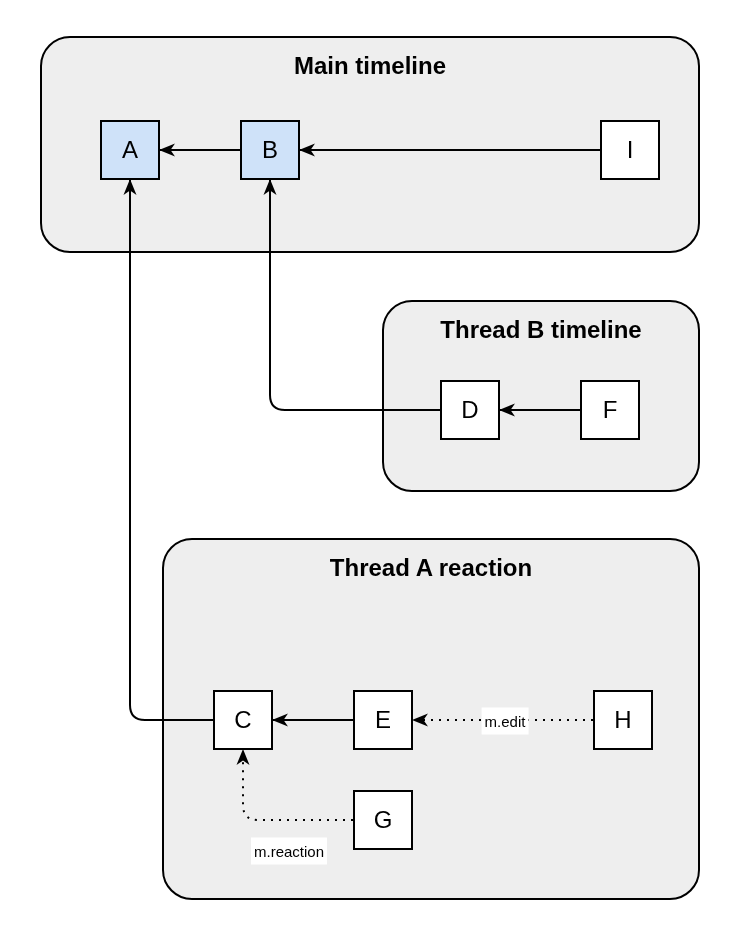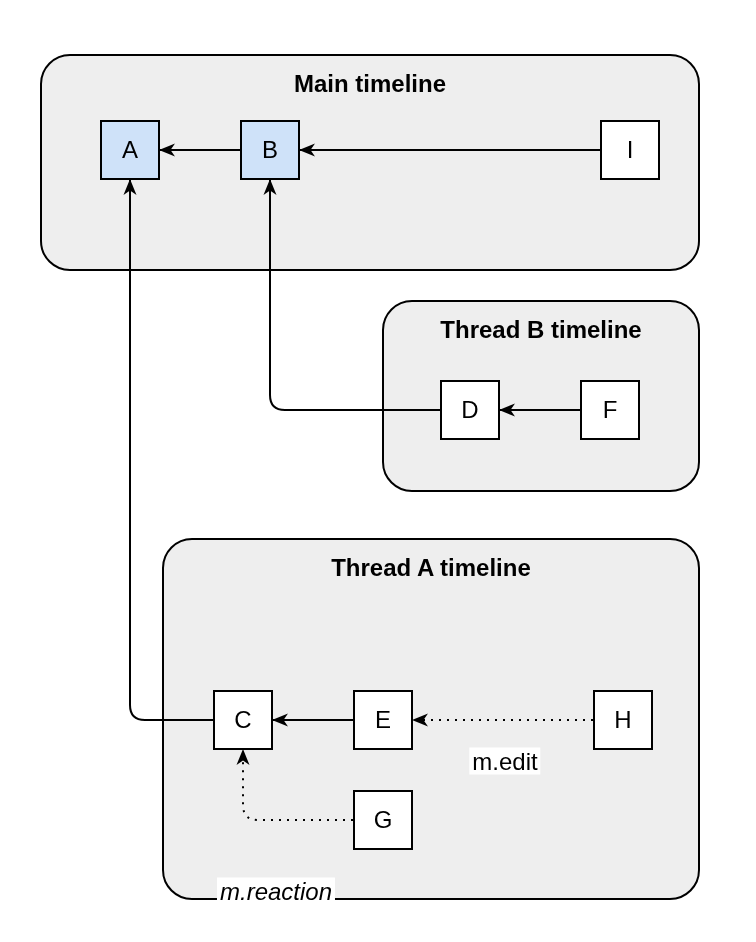--- a/index.html
+++ b/index.html
@@ -14,21 +14,21 @@
     height: 942px;
     background: var(--page-bg, #fff);
     overflow: hidden;
   }
   .container {
     position: absolute;
     background: var(--container-fill, #eee);
     border: 2px solid var(--container-stroke, #000);
     border-radius: 30px;
   }
-  .c-main    { left: 40px;  top: 54px;  width: 660px; height: 217px; }
+  .c-main    { left: 40px;  top: 36px;  width: 660px; height: 217px; }
   .c-threadb { left: 382px; top: 300px; width: 318px; height: 192px; }
   .c-threada { left: 162px; top: 538px; width: 538px; height: 362px; }
   .container-title {
     position: absolute;
     top: 14px; left: 0; right: 0;
     text-align: center;
     font-weight: bold;
     font-size: 24px;
     line-height: 28px;
     color: var(--text-color, #000);
@@ -56,43 +56,42 @@
     justify-content: center;
     font-size: 24px;
     line-height: 1;
     color: var(--text-color, #000);
   }
   .node.highlight { background: var(--node-highlight-fill, #cfe2f9); }
   .edge-label {
     position: absolute;
     transform: translate(-50%, -50%);
     background: var(--edge-label-bg, #fff);
-    font-size: 24px;
+    font-size: 15px;
     line-height: 27px;
     padding: 0 3px;
     color: var(--text-color, #000);
     white-space: nowrap;
-    margin-top: 40px;
   }
 </style>
 </head>
 <body>
 
 <div class="canvas">
 
   <div class="container c-main">
     <div class="container-title">Main timeline</div>
   </div>
 
   <div class="container c-threadb">
     <div class="container-title">Thread B timeline</div>
   </div>
 
   <div class="container c-threada">
-    <div class="container-title">Thread A timeline</div>
+    <div class="container-title">Thread A reaction</div>
   </div>
 
   <svg class="edges" width="756" height="942" viewBox="0 0 756 942">
     <defs>
       <marker id="arrow" viewBox="0 0 16 14" markerWidth="16" markerHeight="14" refX="15" refY="7" orient="auto" markerUnits="userSpaceOnUse">
         <path class="arrowhead" d="M16,7 L0,0.5 L4.5,7 L0,13.5 Z"></path>
       </marker>
     </defs>
 
     <path class="edge solid" d="M240,150 L160,150" marker-end="url(#arrow)"></path>
@@ -127,15 +126,15 @@
     <span>E</span>
   </div>
   <div class="node" style="left:593px; top:690px;">
     <span>H</span>
   </div>
   <div class="node" style="left:353px; top:790px;">
     <span>G</span>
   </div>
 
   <div class="edge-label" style="left:505px; top:721px;">m.edit</div>
-  <div class="edge-label" style="left:276px; top:851px;font-style:italic;">m.reaction</div>
+  <div class="edge-label" style="left:289px; top:851px;">m.reaction</div>
 
 </div>
 
 </body></html>

